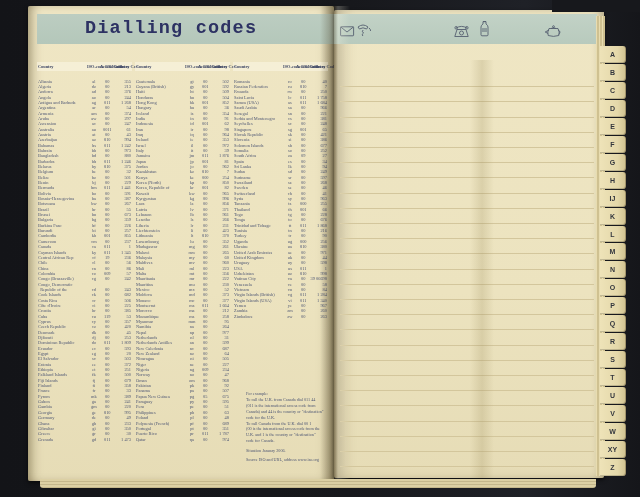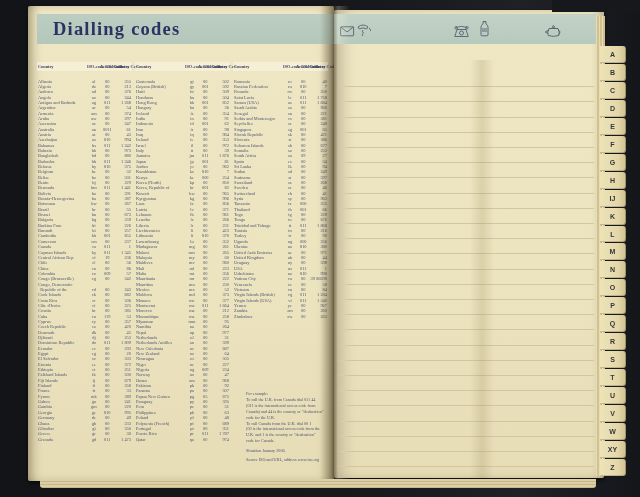--- a/index.html
+++ b/index.html
@@ -14,21 +14,21 @@
   .gutter{position:absolute;left:320px;top:6px;width:30px;height:475px;
     background:linear-gradient(90deg,rgba(80,65,30,0) 0%,rgba(60,48,22,.38) 45%,rgba(255,250,230,.25) 60%,rgba(80,65,30,0) 100%);pointer-events:none;}
   .page-stack{position:absolute;left:40px;top:479px;width:556px;height:9px;
     background:repeating-linear-gradient(180deg,#dcd0a4 0 2px,#c4b78c 2px 3px);border-radius:0 0 3px 3px;}
   .page-edge-right{position:absolute;left:596px;top:16px;width:9px;height:460px;
     background:repeating-linear-gradient(90deg,#e8dcb0 0 1.5px,#cfc191 1.5px 3px);}
   
   .band{position:absolute;background:linear-gradient(180deg,#bccdc1 0%,#b4c7ba 100%);}
   .band.on-left{left:9px;top:8px;width:297px;height:30px;}
   .band.on-right{left:0;top:4px;width:263px;height:30px;background:linear-gradient(180deg,#c2d2c6 0%,#b8cabd 100%);}
-  .title{display:block;padding-left:16px;font-size:18.5px;line-height:30px;font-weight:600;letter-spacing:1.2px;color:#2d3263;font-family:Liberation Serif, serif;}
+  .title{display:block;padding-left:16px;font-size:18.5px;line-height:30px;font-weight:600;letter-spacing:1.2px;color:#2d3263;font-family:Liberation Mono, monospace;margin-left:32px;}
   
   .band-icon{position:absolute;}
   .band-icon svg{display:block;}
   
   .table-area{position:absolute;left:9px;top:56px;width:294px;display:flex;gap:3px;}
   .colgroup{width:95px;position:relative;}
   .thead{display:flex;align-items:flex-start;font-size:4.3px;line-height:5px;font-weight:bold;color:#3f4866;
     background:rgba(250,245,227,.6);padding:1.5px 0 2px;white-space:pre-line;text-align:center;}
   .rows{margin-top:8px;}
   .row{display:flex;height:5.35px;font-size:4.4px;line-height:5.35px;color:#4d5674;}

